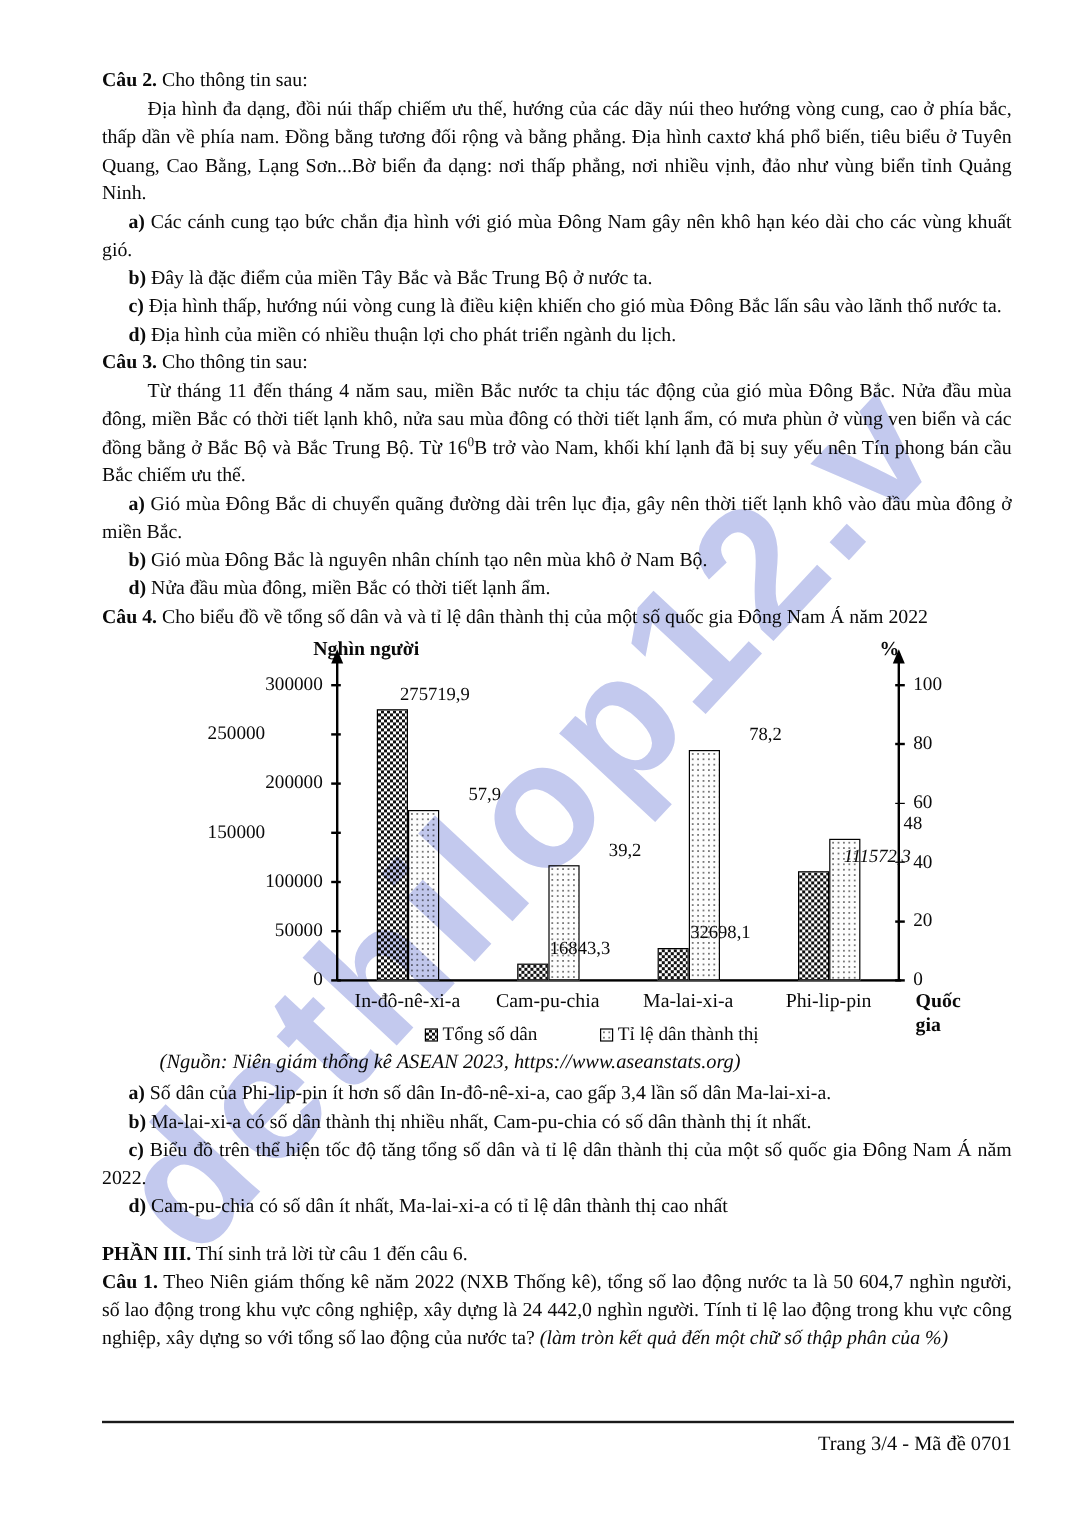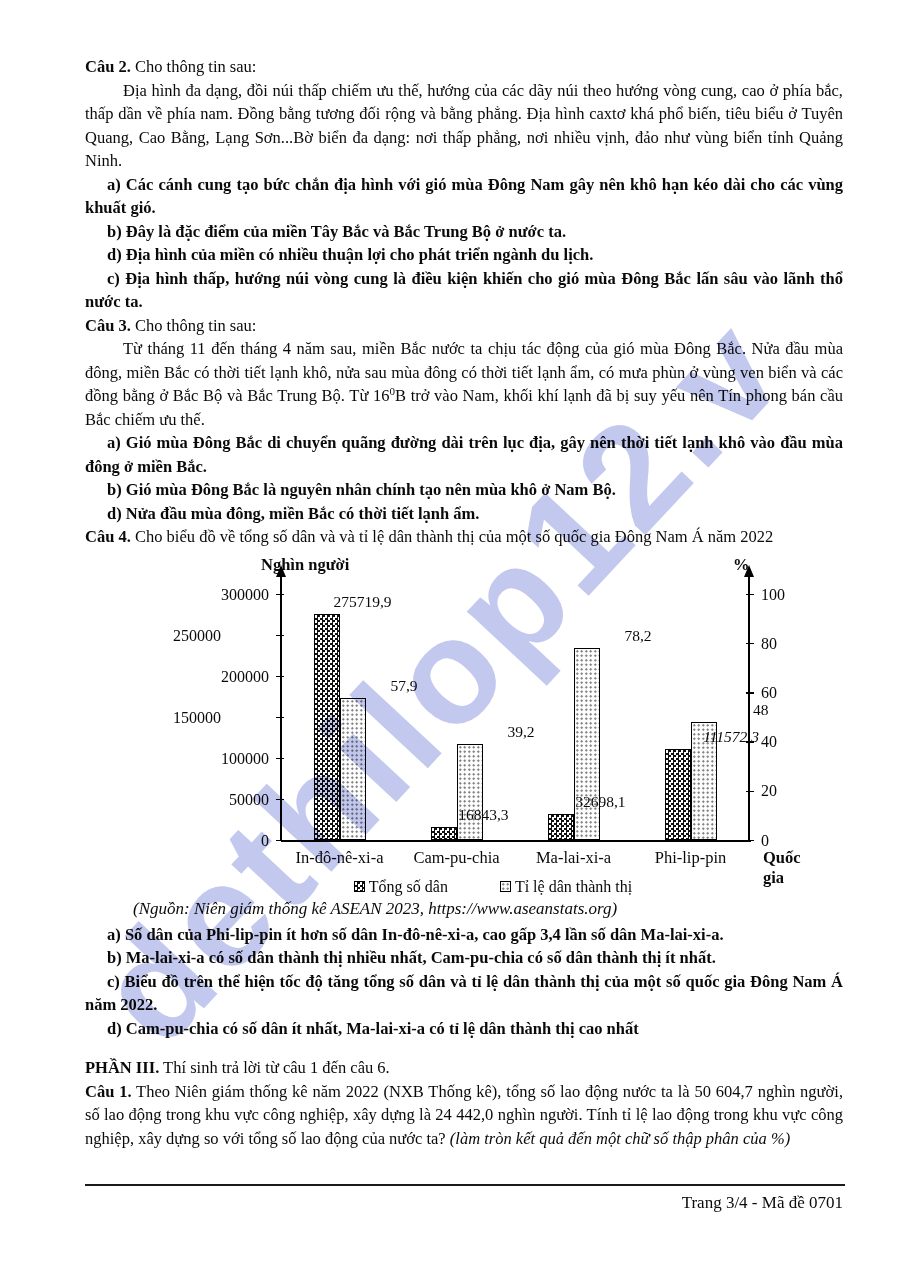--- a/index.html
+++ b/index.html
@@ -8,21 +8,21 @@
     width:900px;height:1273px;
     background:#ffffff;
     font-family:"Liberation Serif", serif;
     font-size:16.5px;line-height:23.5px;color:#0a0a0a;
     overflow:hidden;
   }
   .content{position:relative;z-index:1;padding:55px 57px 0 85px;}
   p{margin:0;text-align:justify;}
   .q b{font-weight:bold;}
   .passage{text-indent:38px;}
-  .opt{text-indent:22px;font-weight:bold;}
+  .opt{text-indent:22px;}
   .part3{margin-top:16px;}
   sup{font-size:11px;line-height:0;}
   .src-italic{font-style:italic;}
 
   
   .chart{position:relative;width:640px;height:368px;margin:4px 0 2px 88px;font-family:"Liberation Serif", serif;}
   .axis-title{position:absolute;top:0;font-weight:bold;font-size:16.5px;}
   .axis-title.left{left:88px;}
   .axis-title.right{left:560px;}
   .plot{position:absolute;left:0;top:0;width:640px;height:312px;}
@@ -61,22 +61,22 @@
 <div class="page">
 
   <div class="watermark" style="color: rgb(195, 201, 238);">dethilop12.v</div>
 
   <div class="content">
 
     <p class="q"><b>Câu 2.</b> <span>Cho thông tin sau:</span></p>
     <p class="passage">Địa hình đa dạng, đồi núi thấp chiếm ưu thế, hướng của các dãy núi theo hướng vòng cung, cao ở phía bắc, thấp dần về phía nam. Đồng bằng tương đối rộng và bằng phẳng. Địa hình caxtơ khá phổ biến, tiêu biểu ở Tuyên Quang, Cao Bằng, Lạng Sơn...Bờ biển đa dạng: nơi thấp phẳng, nơi nhiều vịnh, đảo như vùng biển tỉnh Quảng Ninh.</p>
     <p class="opt"><b>a)</b> <span>Các cánh cung tạo bức chắn địa hình với gió mùa Đông Nam gây nên khô hạn kéo dài cho các vùng khuất gió.</span></p>
     <p class="opt"><b>b)</b> <span>Đây là đặc điểm của miền Tây Bắc và Bắc Trung Bộ ở nước ta.</span></p>
+    <p class="opt"><b>c)</b> <span>Địa hình thấp, hướng núi vòng cung là điều kiện khiến cho gió mùa Đông Bắc lấn sâu vào lãnh thổ nước ta.</span></p>
     <p class="opt"><b>d)</b> <span>Địa hình của miền có nhiều thuận lợi cho phát triển ngành du lịch.</span></p>
-    <p class="opt"><b>c)</b> <span>Địa hình thấp, hướng núi vòng cung là điều kiện khiến cho gió mùa Đông Bắc lấn sâu vào lãnh thổ nước ta.</span></p>
 
     <p class="q"><b>Câu 3.</b> <span>Cho thông tin sau:</span></p>
     <p class="passage"><span>Từ tháng 11 đến tháng 4 năm sau, miền Bắc nước ta chịu tác động của gió mùa Đông Bắc. Nửa đầu mùa đông, miền Bắc có thời tiết lạnh khô, nửa sau mùa đông có thời tiết lạnh ẩm, có mưa phùn ở vùng ven biển và các đồng bằng ở Bắc Bộ và Bắc Trung Bộ. Từ 16</span><sup>0</sup><span>B trở vào Nam, khối khí lạnh đã bị suy yếu nên Tín phong bán cầu Bắc chiếm ưu thế.</span></p>
     <p class="opt"><b>a)</b> <span>Gió mùa Đông Bắc di chuyển quãng đường dài trên lục địa, gây nên thời tiết lạnh khô vào đầu mùa đông ở miền Bắc.</span></p>
     <p class="opt"><b>b)</b> <span>Gió mùa Đông Bắc là nguyên nhân chính tạo nên mùa khô ở Nam Bộ.</span></p>
     <p class="opt"><b>d)</b> <span>Nửa đầu mùa đông, miền Bắc có thời tiết lạnh ẩm.</span></p>
 
     <p class="q"><b>Câu 4.</b> <span>Cho biểu đồ về tổng số dân và và tỉ lệ dân thành thị của một số quốc gia Đông Nam Á năm 2022</span></p>
 
     <div class="chart">

